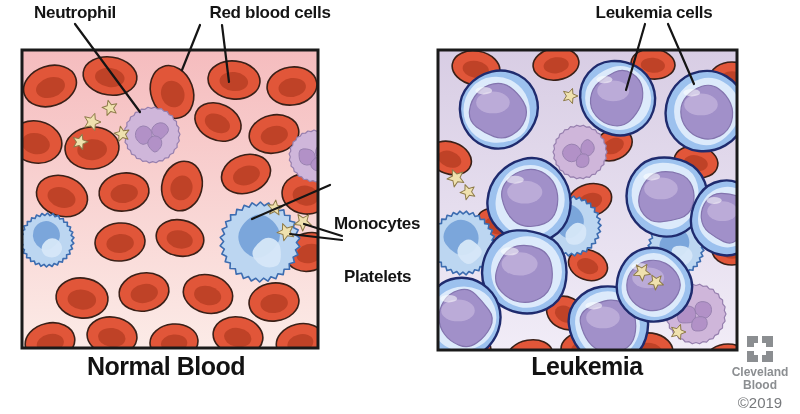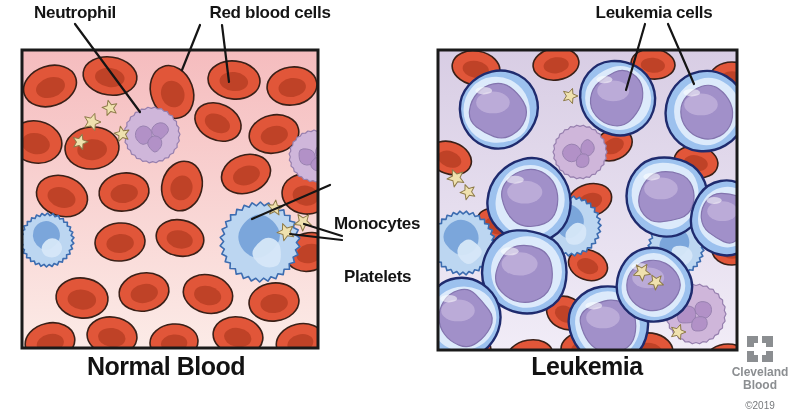--- a/index.html
+++ b/index.html
@@ -18,21 +18,21 @@
   .cap-left{left:166px;top:352px;}
   .cap-right{left:587px;top:352px;}
   .attr{position:absolute;top:336px;right:3px;width:74px;text-align:center;color:#8b8e91;}
   .cc-logo{width:26px;height:26px;margin:0 auto 4px;position:relative;}
   .cc-corner{position:absolute;width:11px;height:11px;border:0 solid #8b8e91;box-sizing:border-box;}
   .cc-tl{left:0;top:0;border-top-width:7px;border-left-width:7px;}
   .cc-tr{right:0;top:0;border-top-width:7px;border-right-width:7px;}
   .cc-bl{left:0;bottom:0;border-bottom-width:7px;border-left-width:7px;}
   .cc-br{right:0;bottom:0;border-bottom-width:7px;border-right-width:7px;}
   .brand{font-weight:bold;font-size:12px;line-height:13px;color:#8b8e91;}
-  .year{font-size:10px;color:#77797c;margin-top:8px;}
+  .year{font-size:15px;color:#77797c;margin-top:2px;}
 </style>
 </head>
 <body>
 
 <div class="stage">
   <svg id="scene" width="800" height="414">
       <defs>
         <linearGradient id="pg_left" x1="0" y1="0" x2="0" y2="1">
           <stop offset="0%" stop-color="#f5bcbe"></stop>
           <stop offset="100%" stop-color="#fcebe7"></stop>

